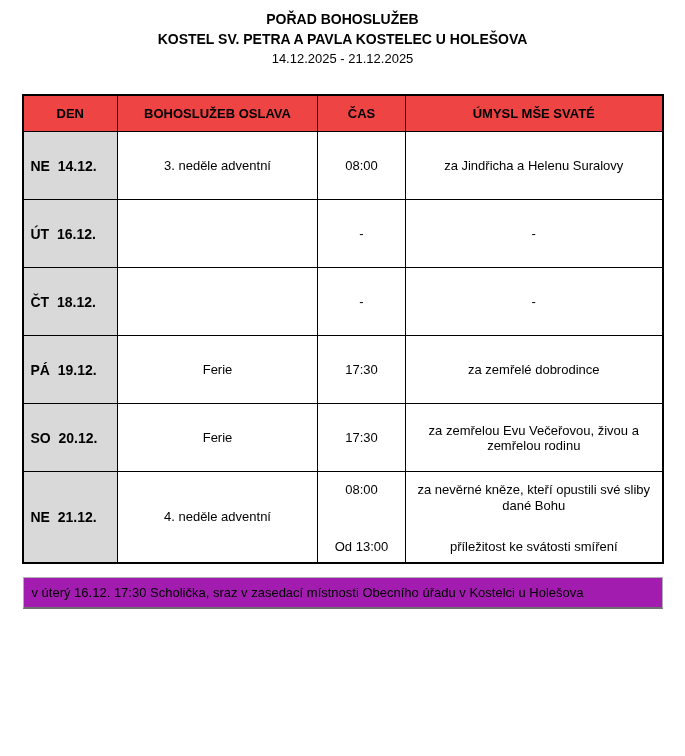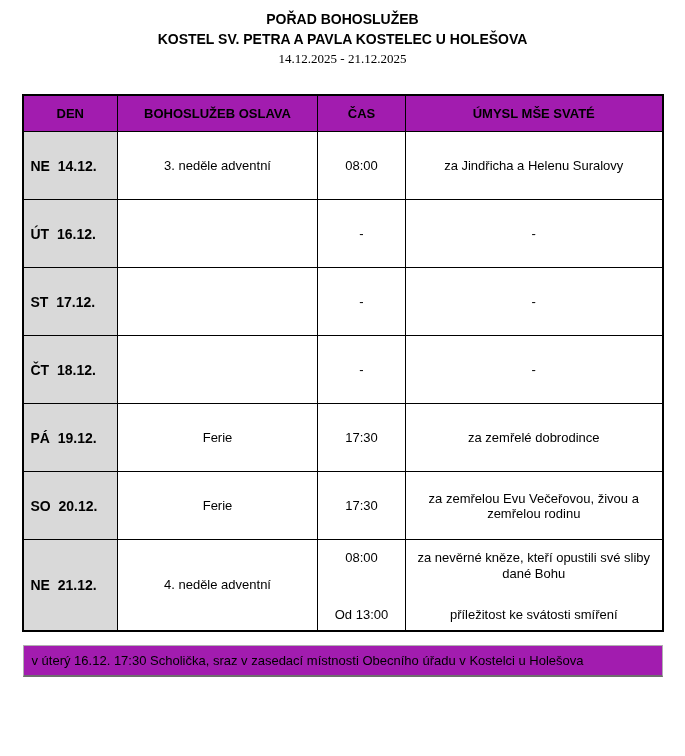--- a/index.html
+++ b/index.html
@@ -11,38 +11,38 @@
   .page {
     width: 685px;
     height: 756px;
     padding-top: 9px;
     overflow: hidden;
     background: #ffffff;
     border-radius: 6px;
   }
   .doc-header { text-align: center; margin-bottom: 25px; }
   .title-line { font-weight: bold; font-size: 14px; line-height: 20px; }
-  .date-range { font-size: 13px; line-height: 20px; font-family: Liberation Serif, serif; }
+  .date-range { font-size: 13px; line-height: 20px; }
 
   table.schedule {
     border-collapse: collapse;
     table-layout: fixed;
     width: 640px;
     margin: 0 auto;
     border: 2px solid #000;
   }
   .schedule th, .schedule td {
     border: 1px solid #000;
     font-size: 13px;
     text-align: center;
     vertical-align: middle;
     padding: 2px 4px;
   }
   .schedule thead th {
-    background: #a21caf;
+    background: #ef4444;
     font-weight: bold;
     height: 22px;
     padding: 10px 0;
   }
   .schedule tbody tr { height: 68px; }
   .schedule tbody tr.tall { height: 91px; }
   td.day-cell {
     background: #d9d9d9;
     font-weight: bold;
     text-align: left;
@@ -105,26 +105,20 @@
         <td>08:00</td>
         <td>za Jindřicha a Helenu Suralovy</td>
       </tr>
       <tr>
         <td class="day-cell">ÚT  16.12.</td>
         <td></td>
         <td>-</td>
         <td>-</td>
       </tr>
       <tr>
-        <td class="day-cell">ST  17.12.</td>
-        <td></td>
-        <td>-</td>
-        <td>-</td>
-      </tr>
-      <tr>
         <td class="day-cell">ČT  18.12.</td>
         <td></td>
         <td>-</td>
         <td>-</td>
       </tr>
       <tr>
         <td class="day-cell">PÁ  19.12.</td>
         <td>Ferie</td>
         <td>17:30</td>
         <td>za zemřelé dobrodince</td>

